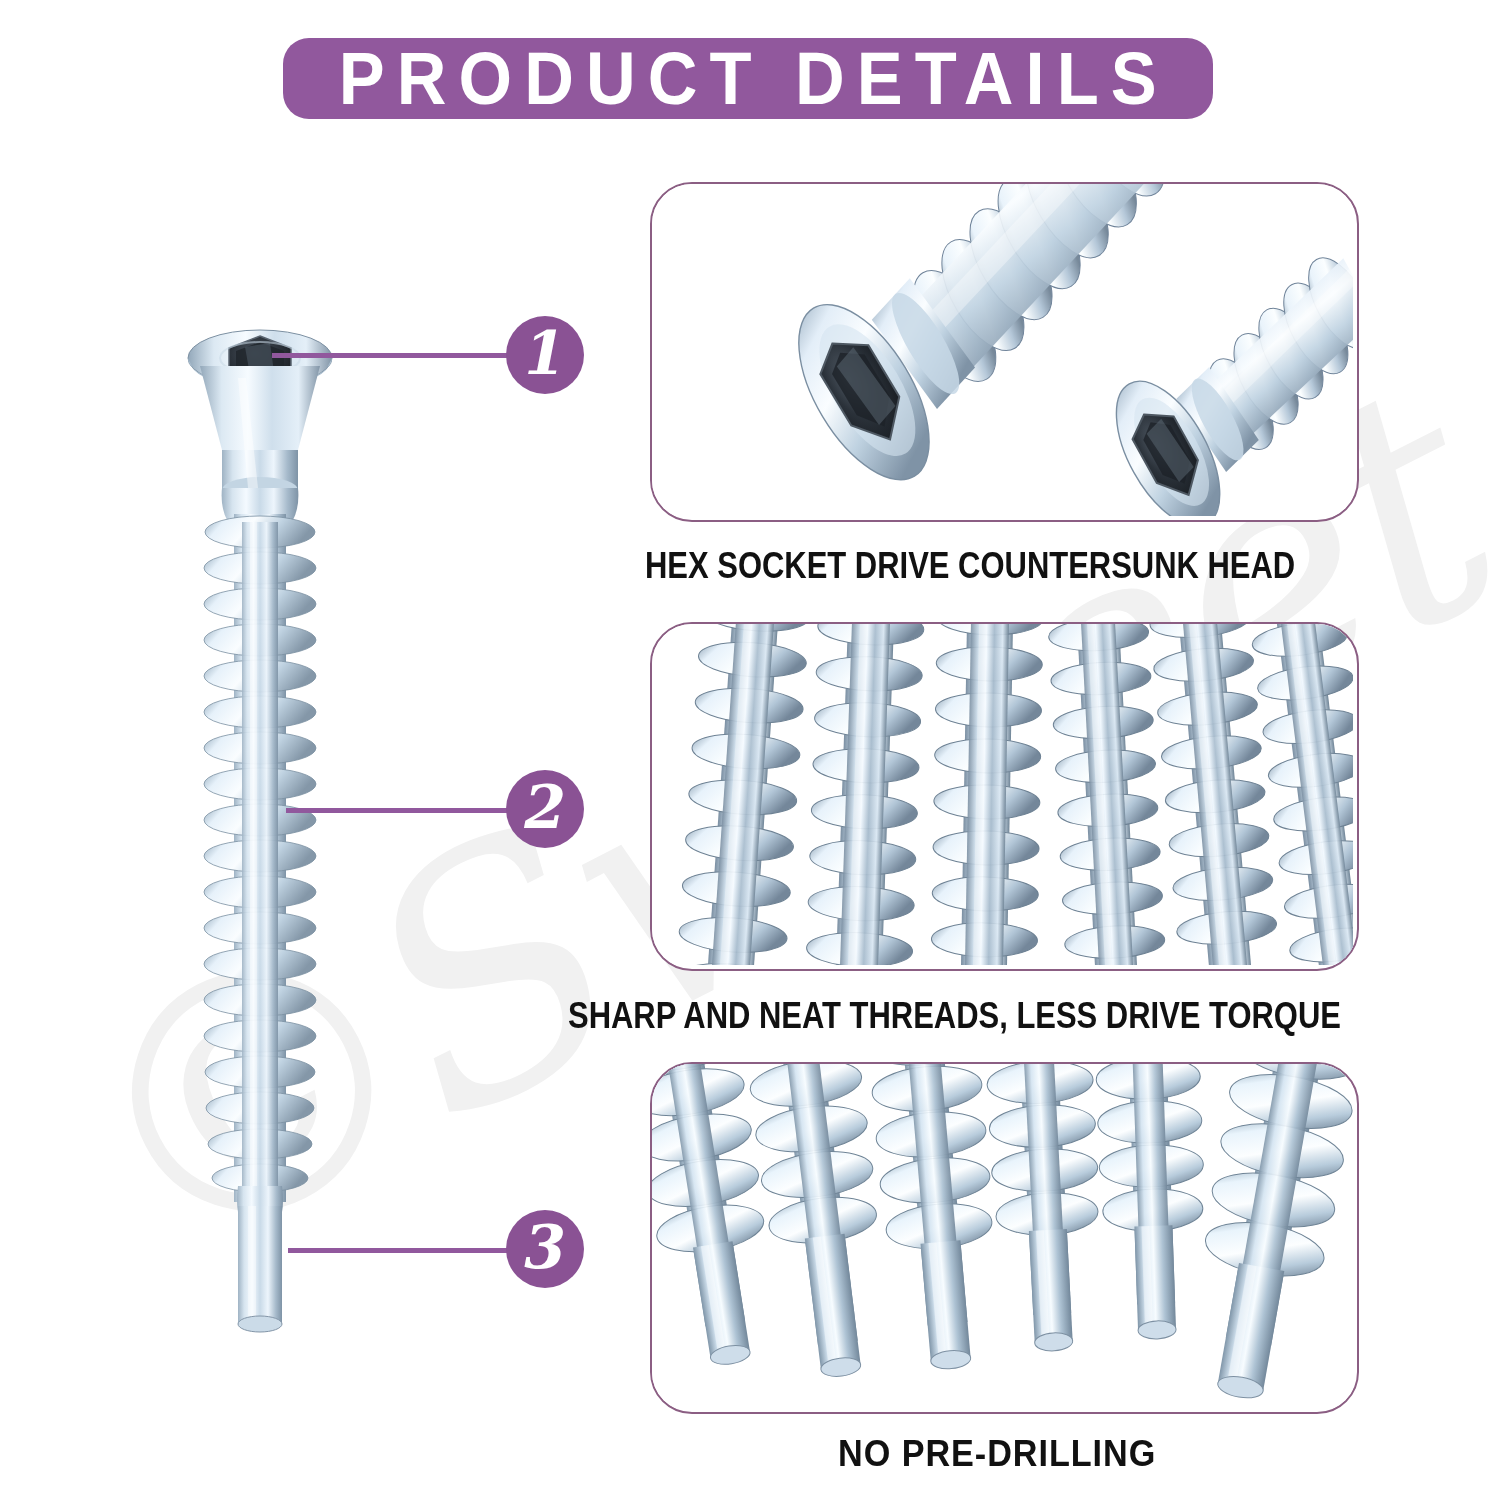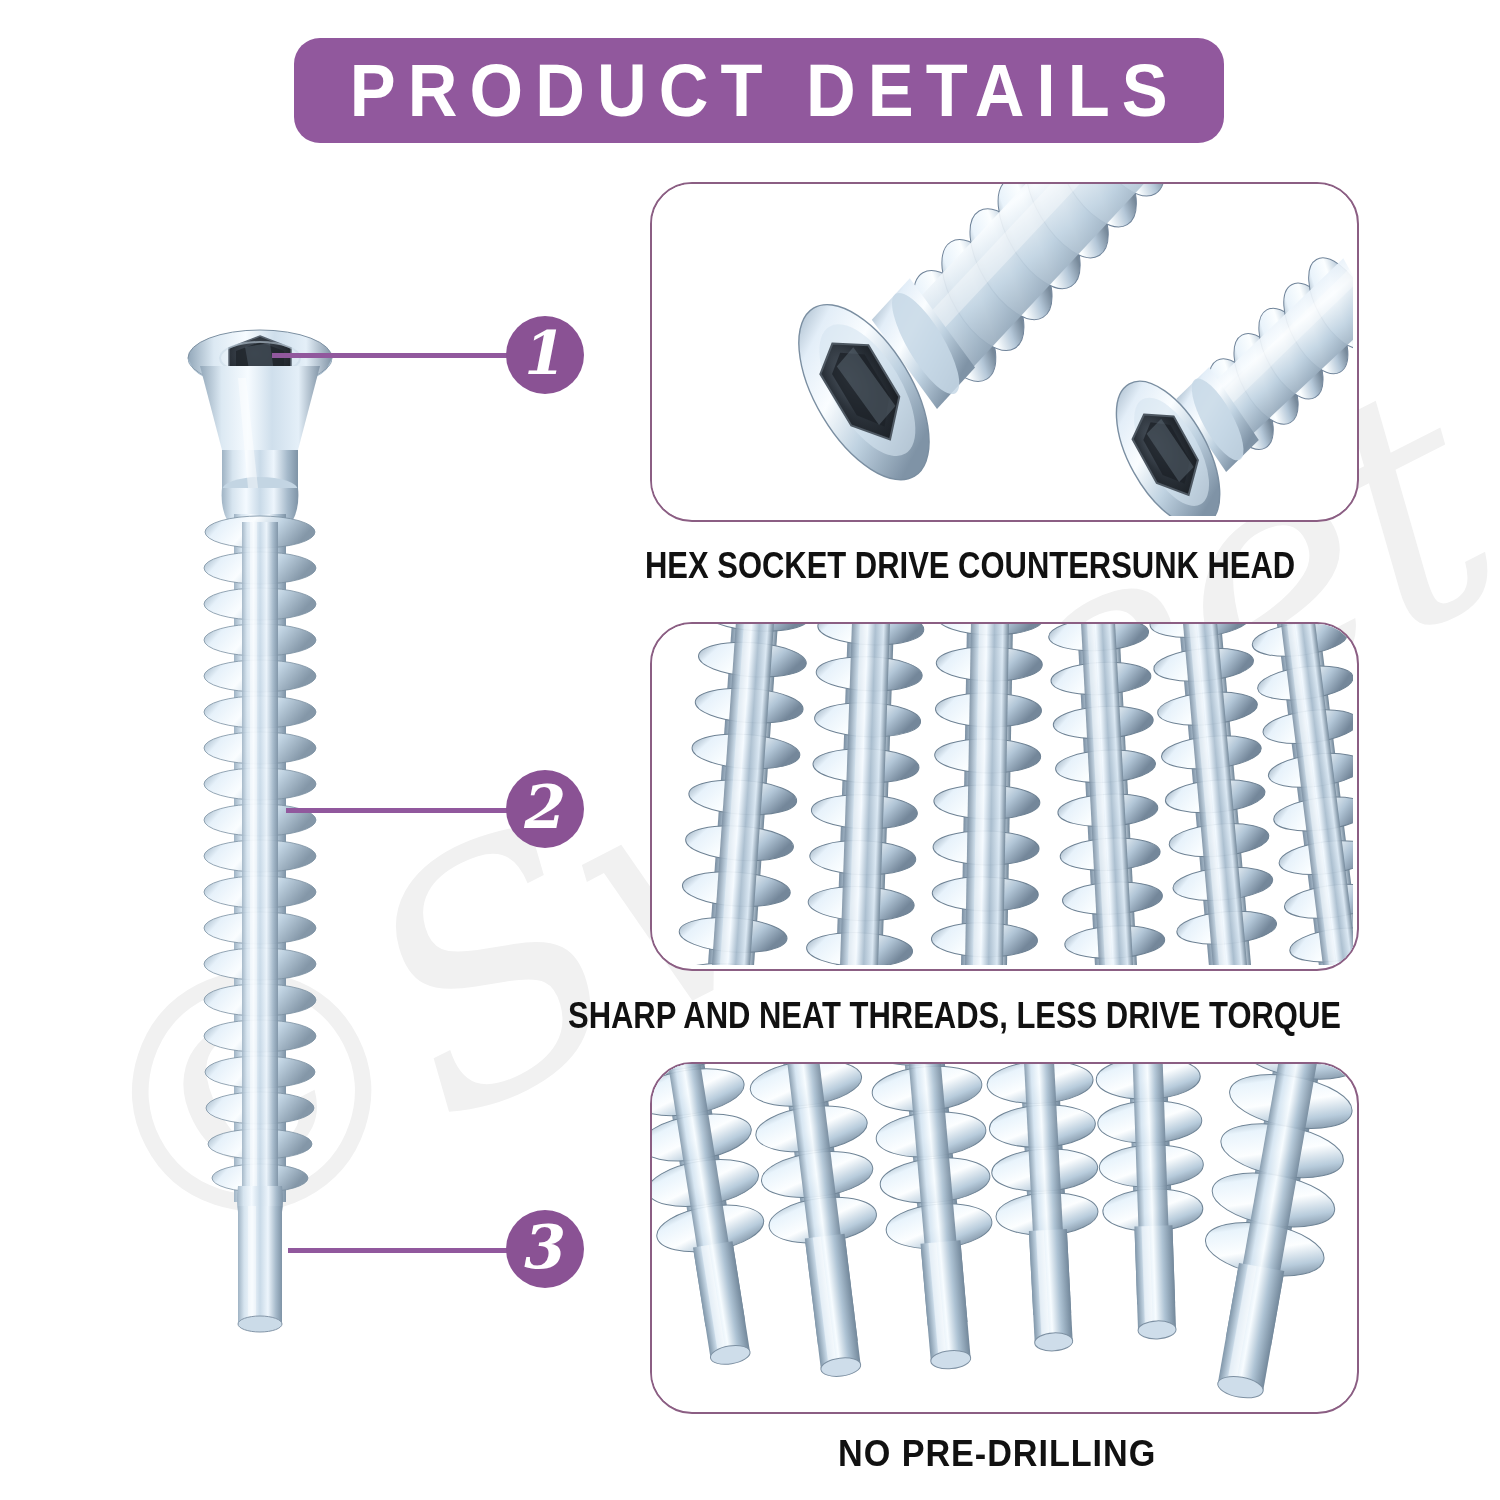--- a/index.html
+++ b/index.html
@@ -30,22 +30,22 @@
     color:#f1f1f1;
     letter-spacing:-8px;
     white-space:nowrap;
     transform:rotate(-27deg);
     transform-origin:left top;
   }
 
   
   .title-banner{
     position:absolute;
-    left:294px; top:38px;
-    width:930px; height:105px;
+    left:283px; top:38px;
+    width:930px; height:81px;
     background:#91589D;
     border-radius:26px;
     display:flex;align-items:center;justify-content:center;
     z-index:5;
   }
   .title-text{
     color:#ffffff;
     font-size:74px;
     font-weight:bold;
     letter-spacing:13px;

